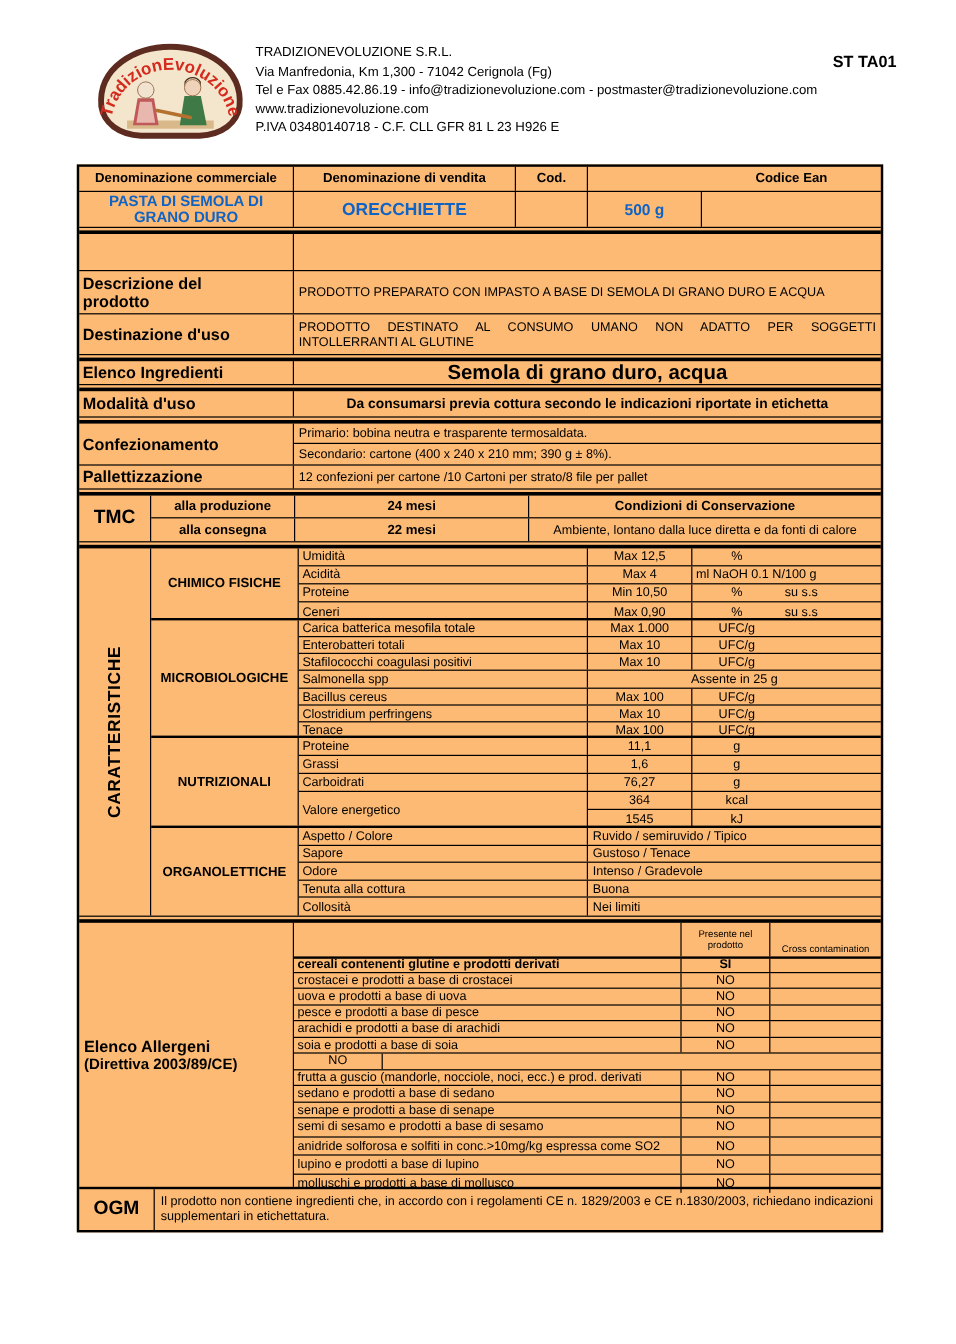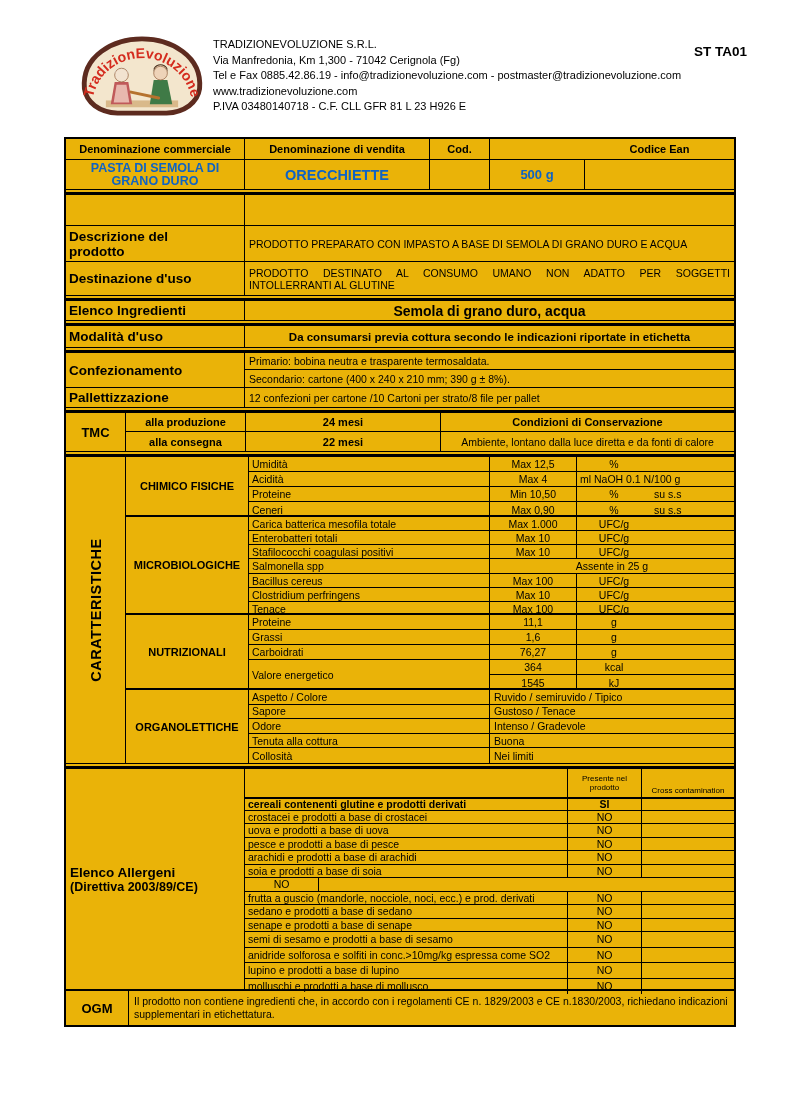--- a/index.html
+++ b/index.html
@@ -3,38 +3,38 @@
 <meta charset="utf-8">
 <style>
   html,body{margin:0;padding:0;background:#fff;}
   .page{position:relative;width:797px;height:1120px;background:#fff;color:#000;
         font-family:"Liberation Sans",sans-serif;overflow:hidden;outline:1px solid #e4e4e4;}
   
   .doc-code{position:absolute;top:12px;right:50px;font-size:13.5px;font-weight:bold;}
   .logo{position:absolute;left:78px;top:36px;width:128px;height:82px;}
   .company{position:absolute;left:213px;top:37px;font-size:11px;line-height:15.6px;white-space:nowrap;}
   
-  .tbl{position:absolute;left:64px;top:137px;width:672px;border:2px solid #000;background:#eab308;}
+  .tbl{position:absolute;left:64px;top:137px;width:672px;border:2px solid #000;background:#fdba74;}
   *{box-sizing:border-box;}
   .r{display:flex;}
   .col{display:block;}
   .bb{border-bottom:1px solid #000;}
   .bb2{border-bottom:2px solid #000;}
   .bt2{border-top:2px solid #000;}
   .sep{height:6px;border-top:1px solid #000;border-bottom:3px solid #000;}
   .cl{display:flex;align-items:center;border-right:1px solid #000;padding:0 3px;overflow:hidden;}
   .cl:last-child{border-right:none;}
   .cc{justify-content:center;text-align:center;}
   .b{font-weight:bold;}
   .f8{font-size:8px;line-height:9px;}
   .f10{font-size:10.5px;}
   .f11{font-size:11px;}
   .f12{font-size:12.5px;}
   .f13{font-size:13.5px;}
-  .f14{font-size:13px;}
+  .f14{font-size:16px;}
   .blue{color:var(--accent_blue,#0e63c5);}
   .lbl{font-weight:bold;font-size:13.5px;padding-left:3px;line-height:15px;}
   .ws{white-space:pre;margin-top:32px;}
   .just{width:100%;text-align:justify;text-align-last:justify;}
   .uz{display:inline-block;min-width:68px;text-align:center;white-space:nowrap;}
   .u2{margin-left:6px;white-space:nowrap;}
   .vert{transform:rotate(-90deg);white-space:nowrap;font-weight:bold;font-size:14.5px;letter-spacing:.5px;}
   .footer{position:absolute;top:1091px;left:0;width:100%;font-size:11px;}
   .footer .fl{position:absolute;left:115px;}
   .footer .fc{position:absolute;left:0;right:0;text-align:center;}
@@ -111,21 +111,21 @@
       <div class="cl f10" style="width:489px;padding:0 4px;flex-direction:column;justify-content:center;align-items:flex-start">
         <div class="just">PRODOTTO  DESTINATO  AL  CONSUMO  UMANO  NON  ADATTO  PER  SOGGETTI</div>
         <div>INTOLLERRANTI AL GLUTINE</div>
       </div>
     </div>
 
     <div class="sep"></div>
 
     <div class="r" style="height:19px">
       <div class="cl lbl" style="width:179px">Elenco Ingredienti</div>
-      <div class="cl cc b" style="width:489px;font-size:14px">Semola di grano duro, acqua</div>
+      <div class="cl cc b" style="width:489px;font-size:17px">Semola di grano duro, acqua</div>
     </div>
 
     <div class="sep"></div>
 
     <div class="r" style="height:21px">
       <div class="cl lbl" style="width:179px">Modalità d'uso</div>
       <div class="cl cc b" style="width:489px;font-size:11.5px">Da consumarsi previa cottura secondo le indicazioni riportate in etichetta</div>
     </div>
 
     <div class="sep"></div>

